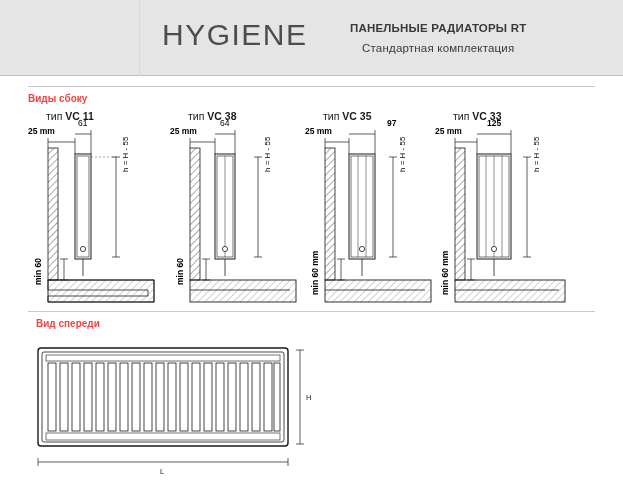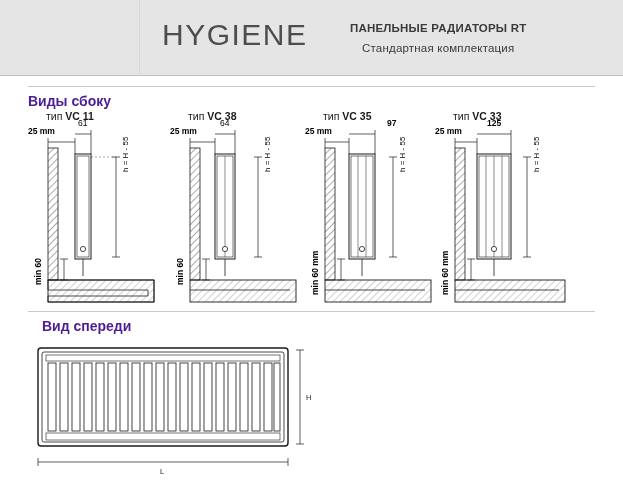--- a/index.html
+++ b/index.html
@@ -53,26 +53,26 @@
     font-size: 11.5px;
     color: #3a3a3a;
     font-weight: 400;
     letter-spacing: 0.2px;
     margin-left: 12px;
   }
 
   
   .section-title {
     position: absolute;
-    font-size: 14px;
+    font-size: 10px;
     font-weight: 700;
-    color: #4c1d95;
+    color: #ef4444;
   }
   #side-title { left: 28px; top: 93px; }
-  #front-title { left: 42px; top: 318px; }
+  #front-title { left: 36px; top: 318px; }
 
   .section-rule {
     position: absolute;
     left: 28px;
     width: 567px;
     height: 1px;
     background: #c9c9c9;
   }
   #side-rule { top: 86px; }
   #front-rule { top: 311px; }

